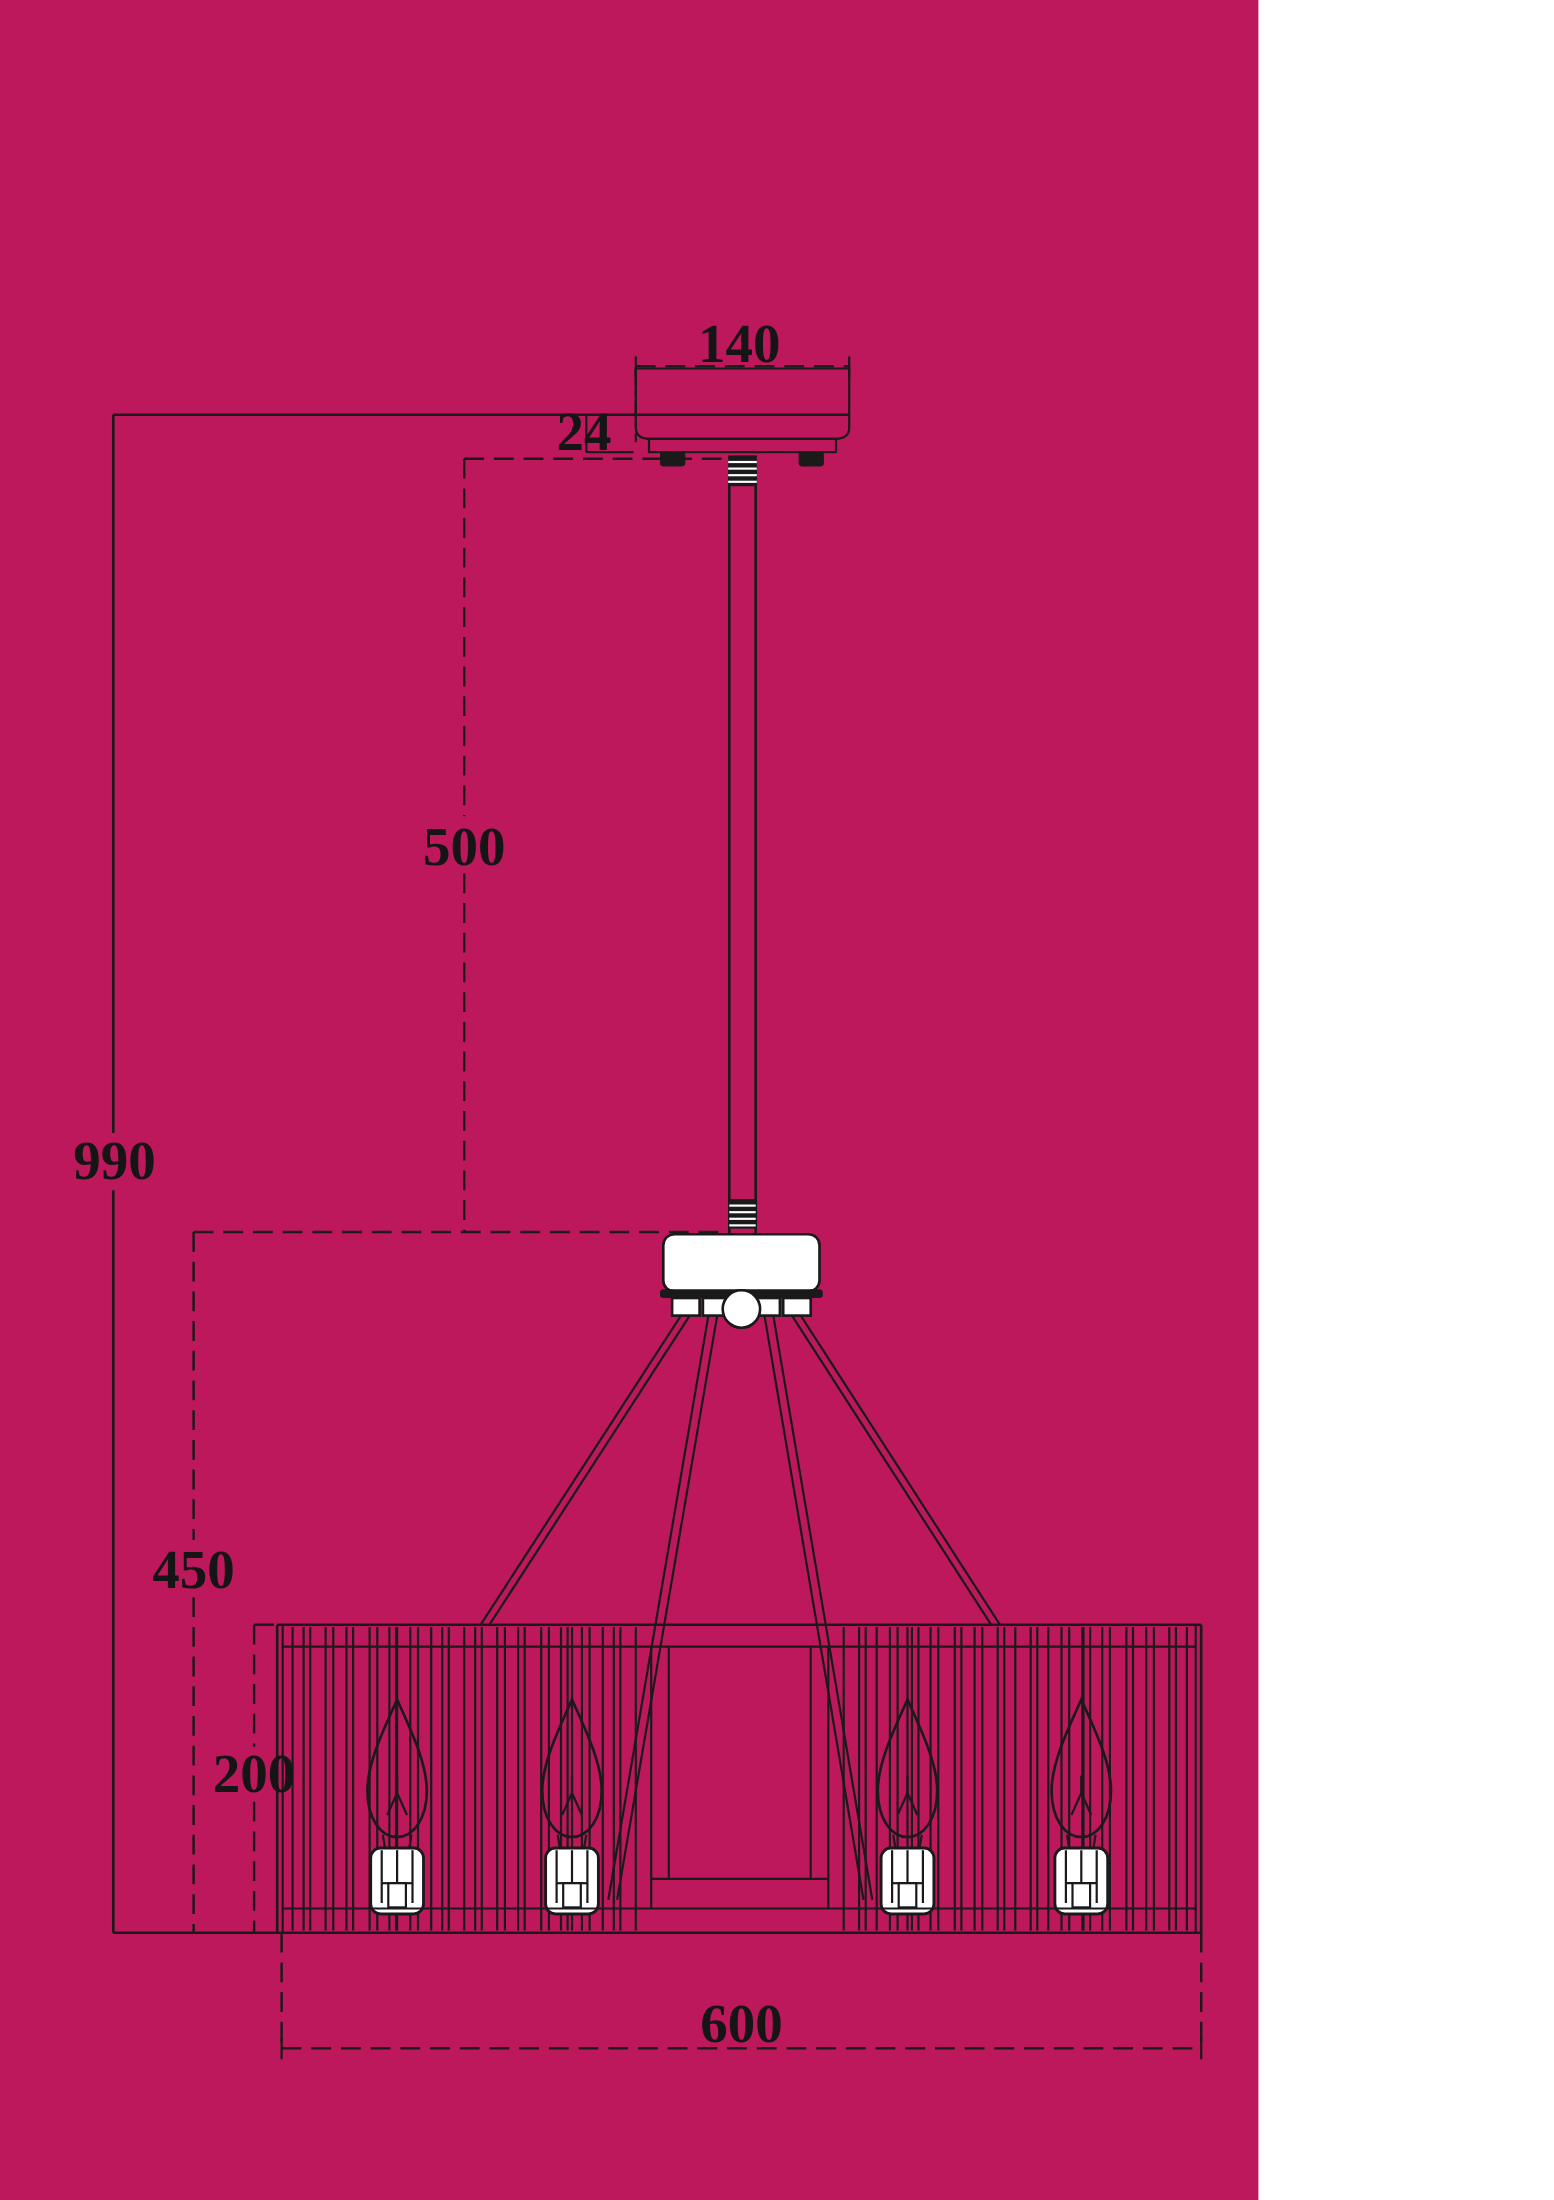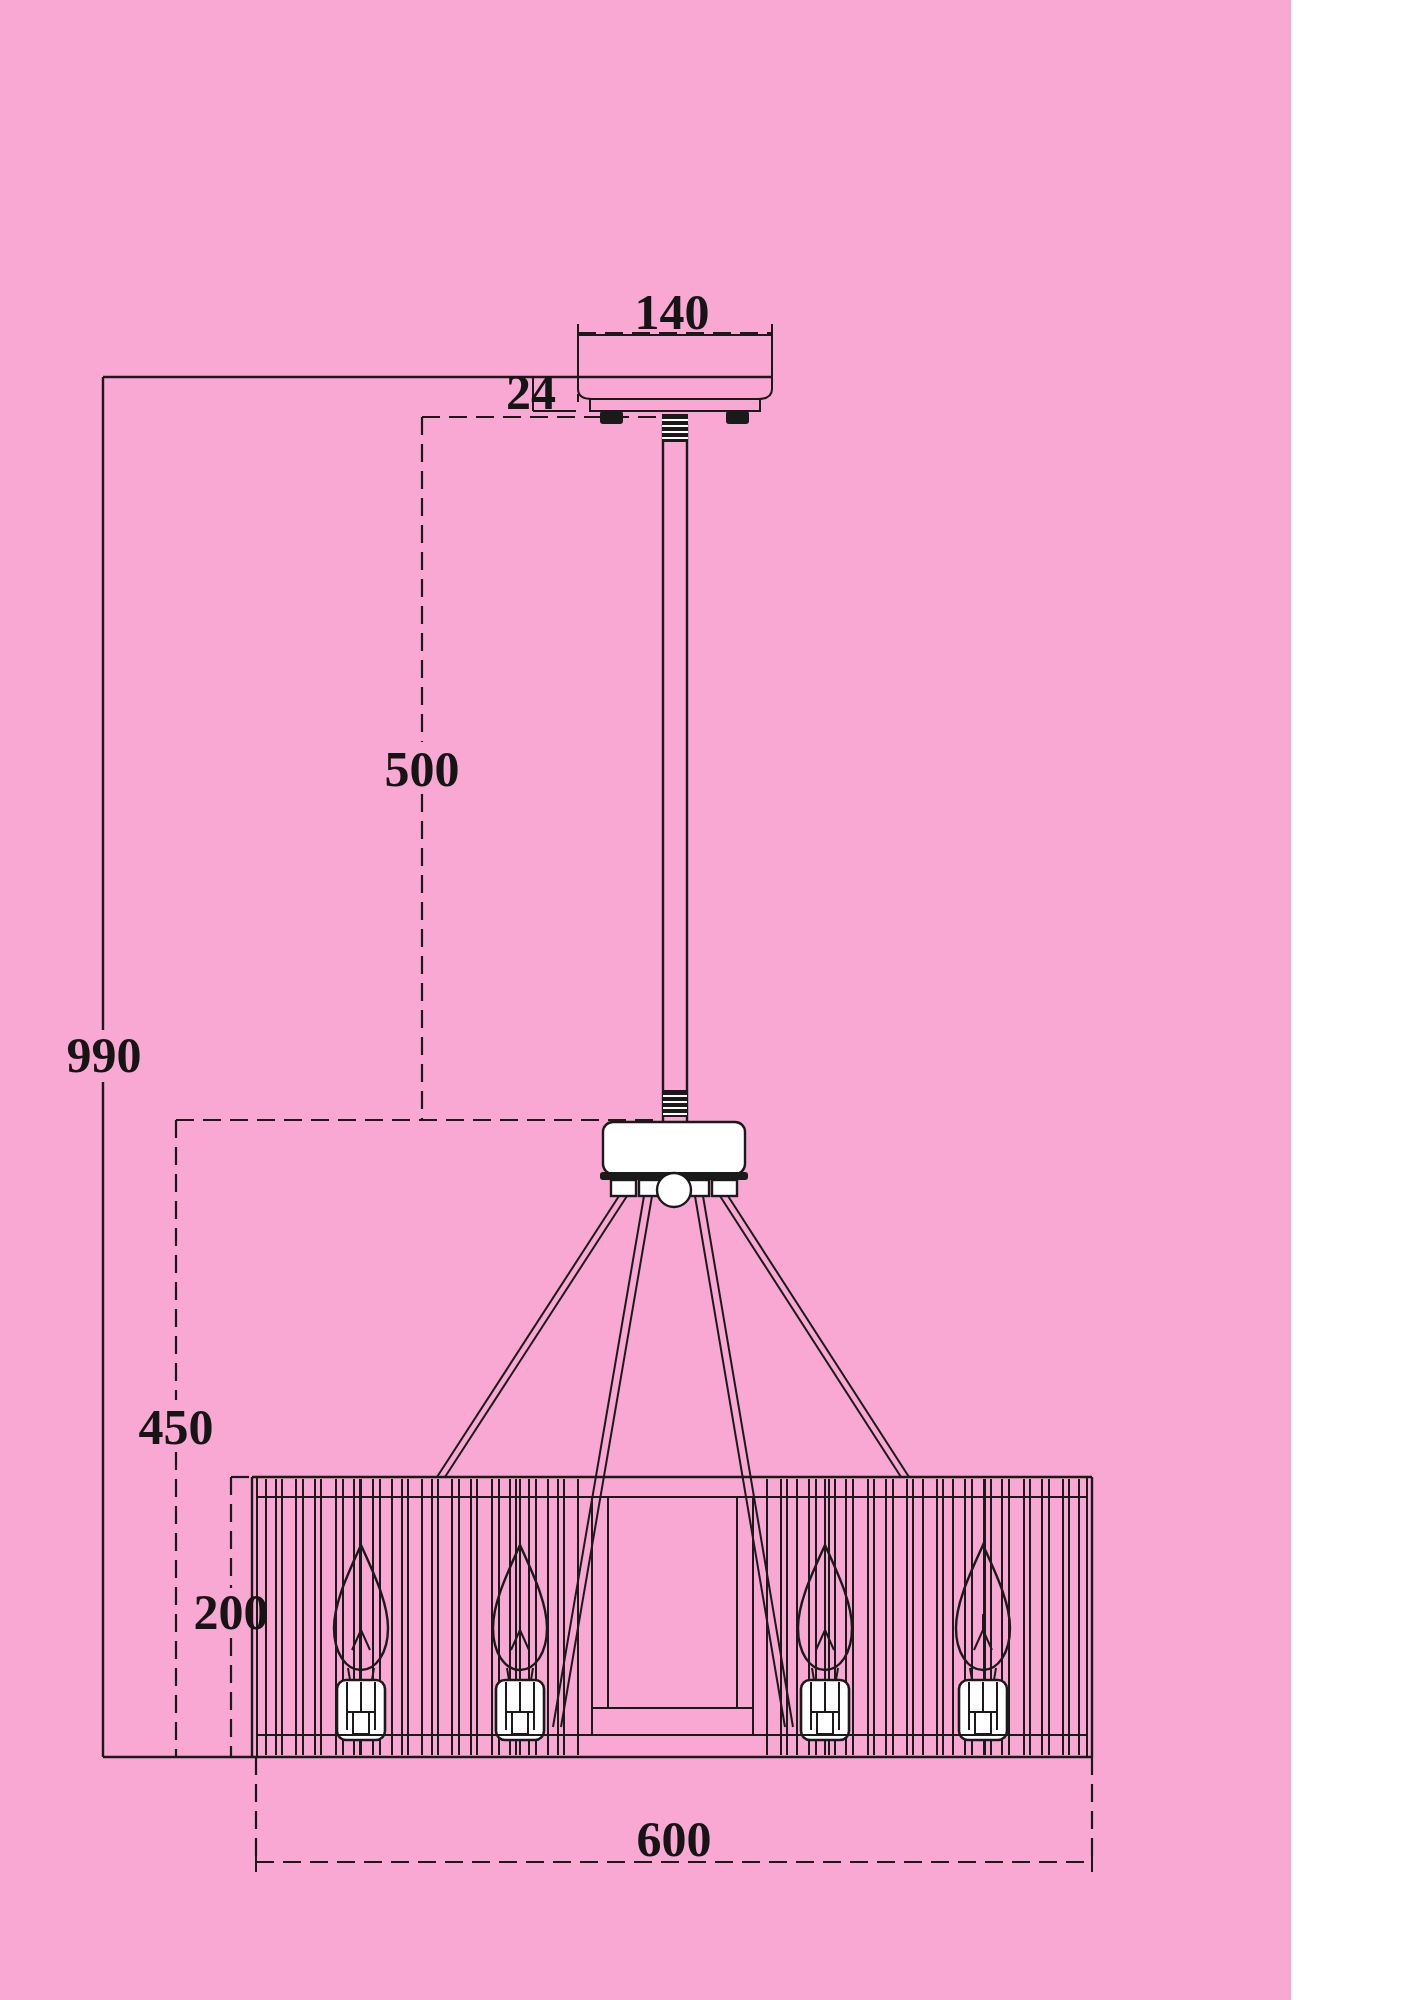--- a/index.html
+++ b/index.html
@@ -1,16 +1,16 @@
 <!DOCTYPE html>
 <html><head>
 <meta charset="utf-8">
 <style>
   html,body{margin:0;padding:0;background:#ffffff;}
-  .canvas{position:relative;width:1291px;height:2000px;background:#f9a8d4;overflow:hidden;
+  .canvas{position:relative;width:1144px;height:2000px;background:#be185d;overflow:hidden;
           font-family:"Liberation Serif","DejaVu Serif",serif;text-align:center;}
   svg{position:absolute;left:0;top:0;}
   .ln{stroke:#1a1a1a;stroke-width:2.4;fill:none;stroke-linecap:butt;}
   .thin{stroke:#1a1a1a;stroke-width:2;fill:none;}
   .dash{stroke:#1a1a1a;stroke-width:2.2;fill:none;stroke-dasharray:18 9;}
   .dashdot{stroke:#1a1a1a;stroke-width:2;fill:none;stroke-dasharray:14 6 3 6;}
   .blackfill{fill:#1a1a1a;stroke:none;}
   .whitefill{fill:#ffffff;stroke:#1a1a1a;stroke-width:2.4;}
   .dimtext{font-family:"Liberation Serif","DejaVu Serif",serif;font-weight:700;
            font-size:50px;fill:#151515;text-anchor:middle;}

